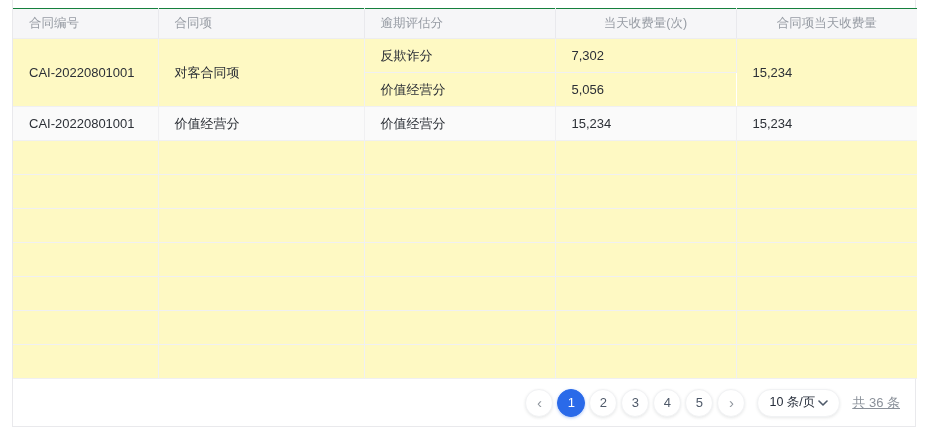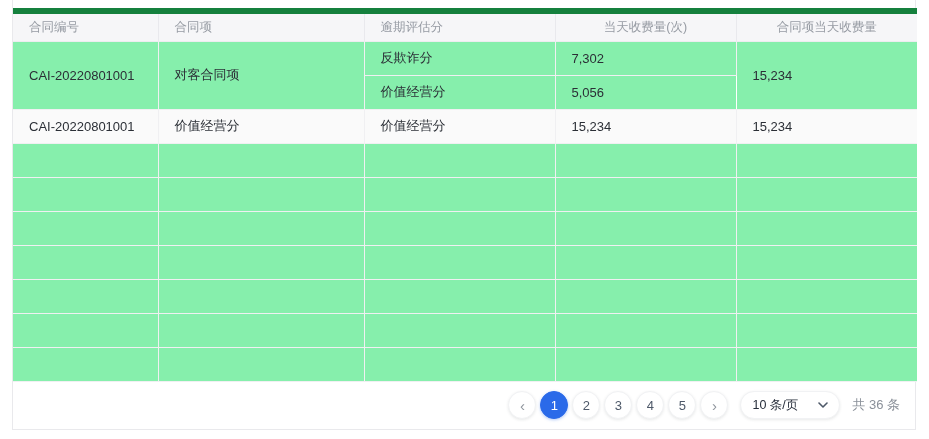--- a/index.html
+++ b/index.html
@@ -23,34 +23,34 @@
     border-collapse: collapse;
     table-layout: fixed;
   }
   .data-table th {
     height: 30px;
     background: #f6f6f8;
     color: #969ba3;
     font-size: 12.5px;
     font-weight: 400;
     padding: 0 16px;
-    border-top: 6px solid #15803d;
+    border-top: 1px solid #15803d;
     border-bottom: 1px solid #ededf0;
     border-right: 1px solid #e9e9ed;
     white-space: nowrap;
     overflow: hidden;
   }
   .data-table td {
     height: 34px;
     font-size: 13px;
     color: #2b2f36;
     padding: 0 16px;
     border-bottom: 1px solid #f0f0f2;
     border-right: 1px solid #f0f0f2;
-    background: #86efac;
+    background: #fef9c3;
     white-space: nowrap;
     overflow: hidden;
   }
   .data-table th:last-child,
   .data-table td:last-child { border-right: none; }
   .al { text-align: left; }
   .ar { }
   tr.stripe td { background: #fafafa; }
   .footer {
     height: 47px;
@@ -80,33 +80,34 @@
     box-shadow: 0 1px 3px rgba(42,106,233,0.35);
     color: #ffffff;
   }
   .pg-select {
     height: 28px;
     margin-left: 8px;
     border-radius: 14px;
     background: #ffffff;
     border: 1px solid #f1f2f4;
     box-shadow: 0 1px 3px rgba(31,35,41,0.10);
-    display: flex; align-items: center; gap: 20px;
+    display: flex; align-items: center; gap: 3px;
     padding: 0 11px;
     font-size: 12.5px;
     color: #272e3b;
     cursor: pointer;
     white-space: nowrap;
   }
   .pg-select svg { display: block; }
   .pg-total {
     margin-left: 8px;
     color: #8a9099;
     font-size: 13px;
     white-space: nowrap;
+    text-decoration: underline;
   }
 </style>
 </head>
 <body>
 
 <div class="panel">
   <table class="data-table">
     <colgroup>
       <col style="width:145px">
       <col style="width:206px">

